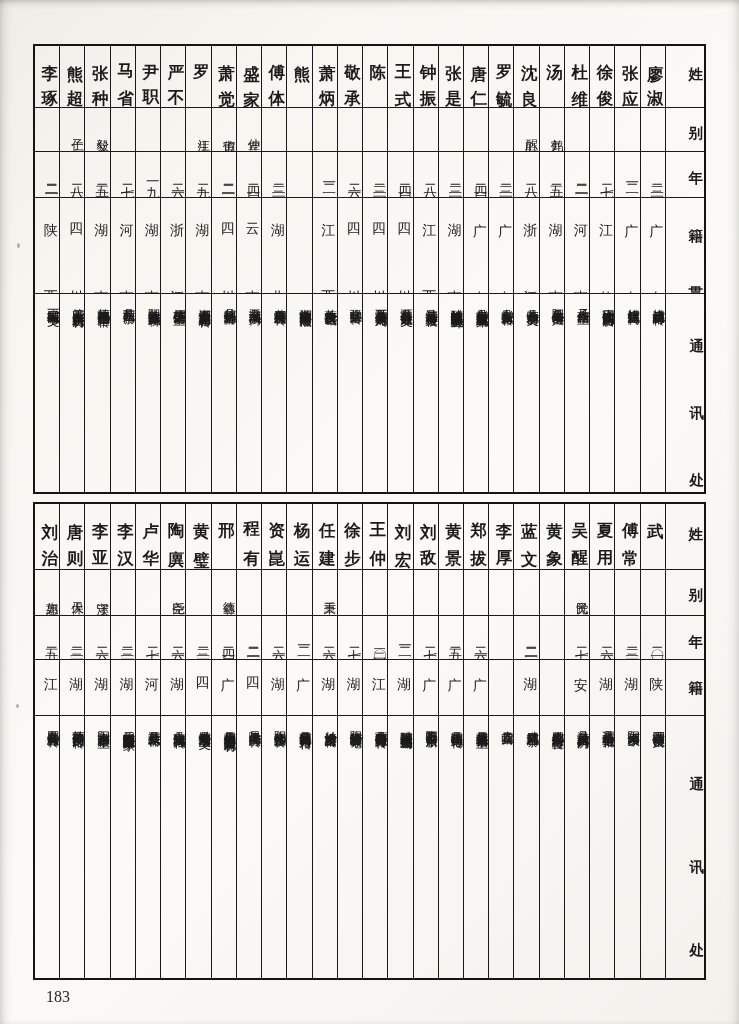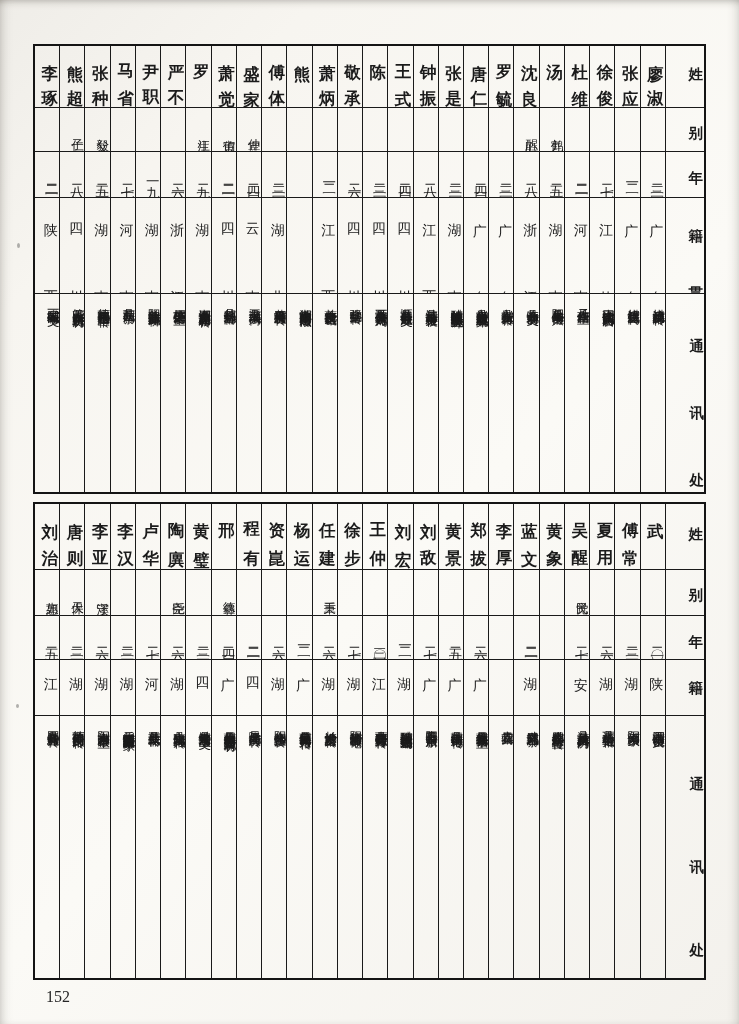--- a/index.html
+++ b/index.html
@@ -422,17 +422,17 @@
         <div class="cell name hcell hname">姓名</div>
         <div class="cell alias hcell halias">别号</div>
         <div class="cell age hcell hage">年龄</div>
         <div class="cell origin hcell horigin">籍贯</div>
         <div class="cell address hcell haddr">通讯处</div>
       </div>
     </div>
 
   </div>
 
-  <div class="page-number">152</div>
+  <div class="page-number">183</div>
 
   <div class="speck" style="left:17px;top:243px;width:3px;height:5px;"></div>
   <div class="speck" style="left:16px;top:704px;width:3px;height:4px;"></div>
 </div>
 
 </body></html>

